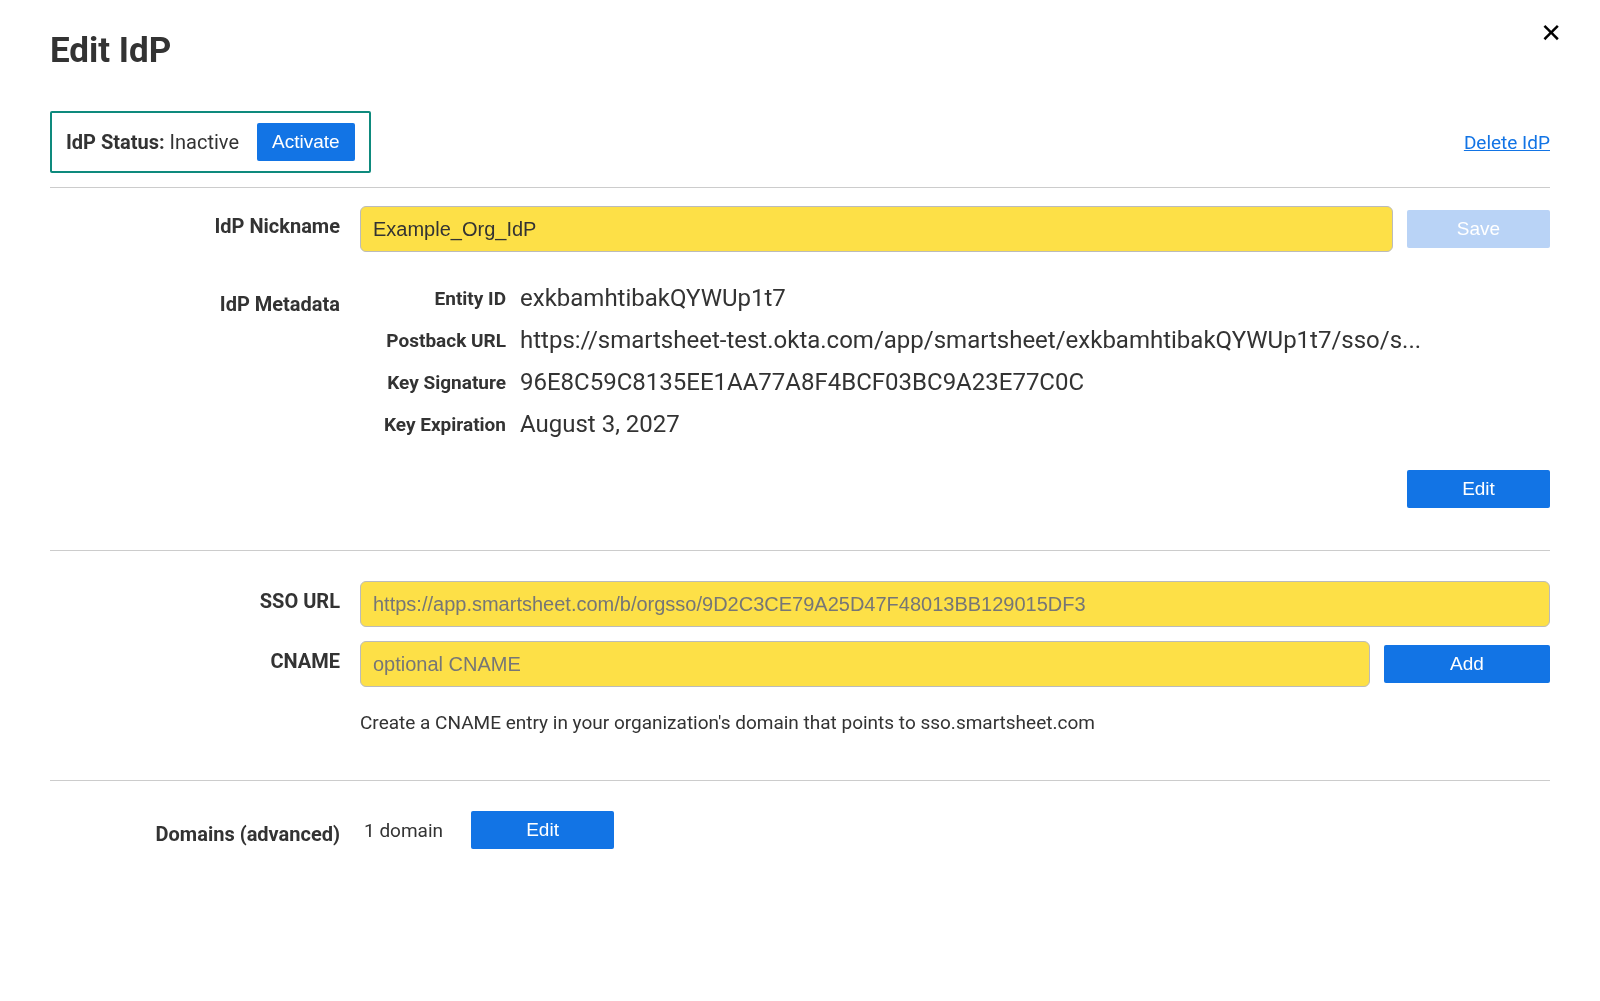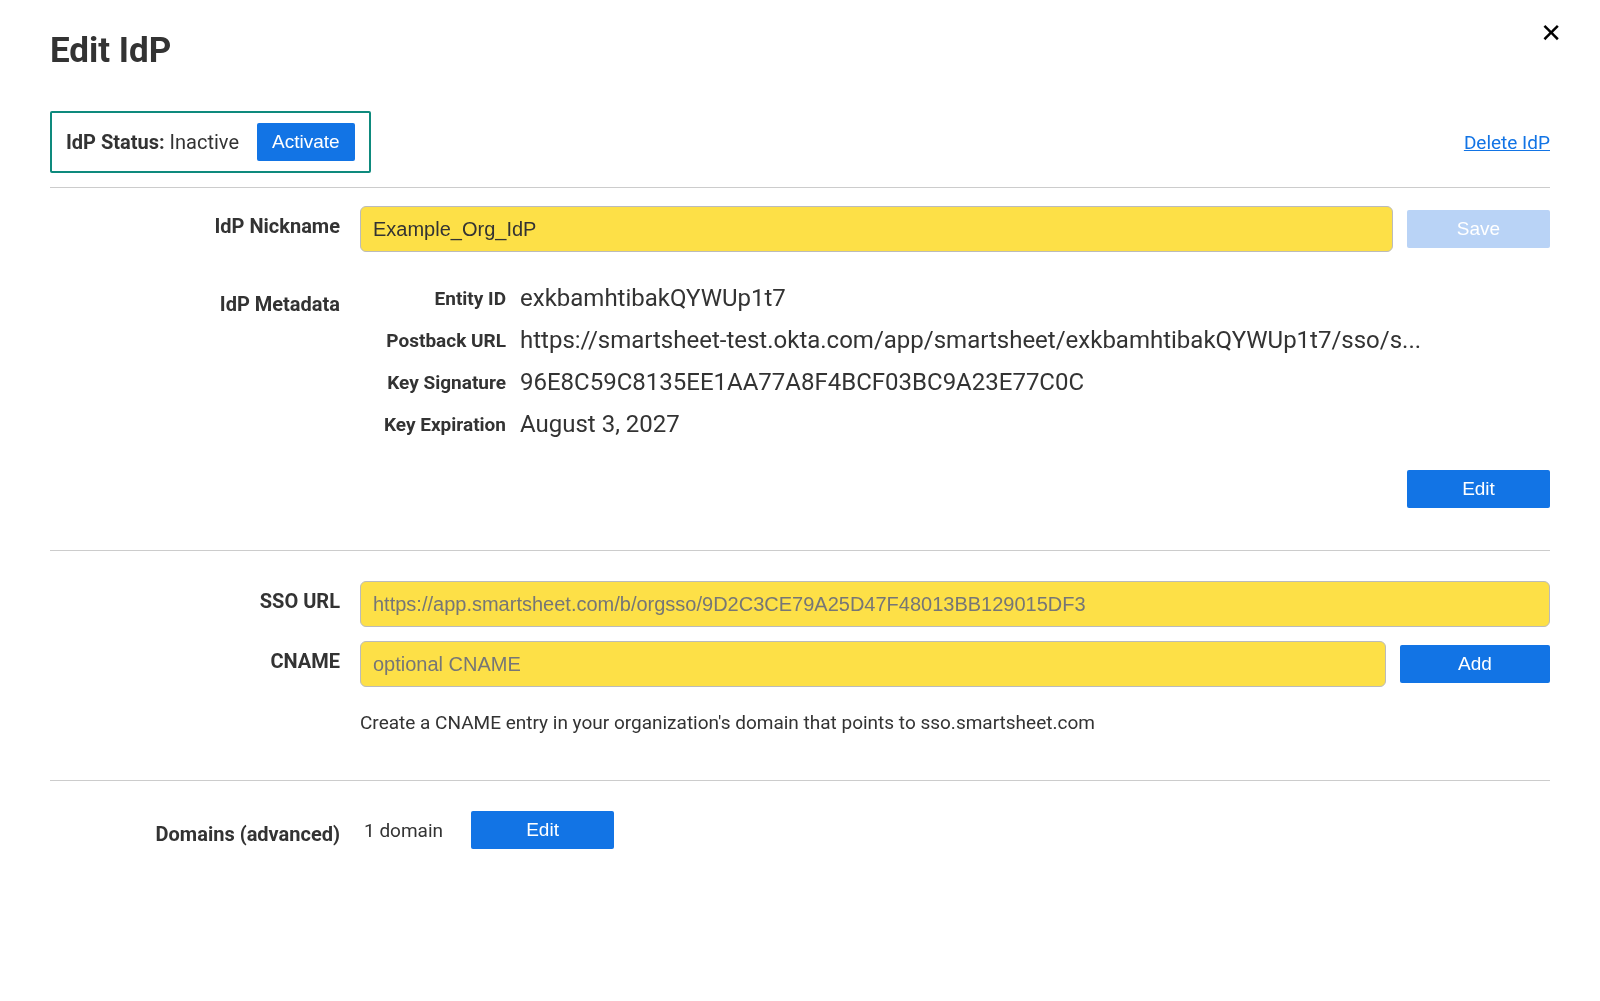--- a/index.html
+++ b/index.html
@@ -119,21 +119,21 @@
       color: #767676;
     }
     .text-input::placeholder {
       color: #767676;
     }
     .btn-fixed {
       width: 143px;
       flex-shrink: 0;
     }
     .btn-wide {
-      width: 150px;
+      width: 166px;
       flex-shrink: 0;
     }
     .metadata-block {
       flex: 1;
     }
     .meta-row {
       display: flex;
       align-items: center;
       margin-bottom: 14px;
     }

